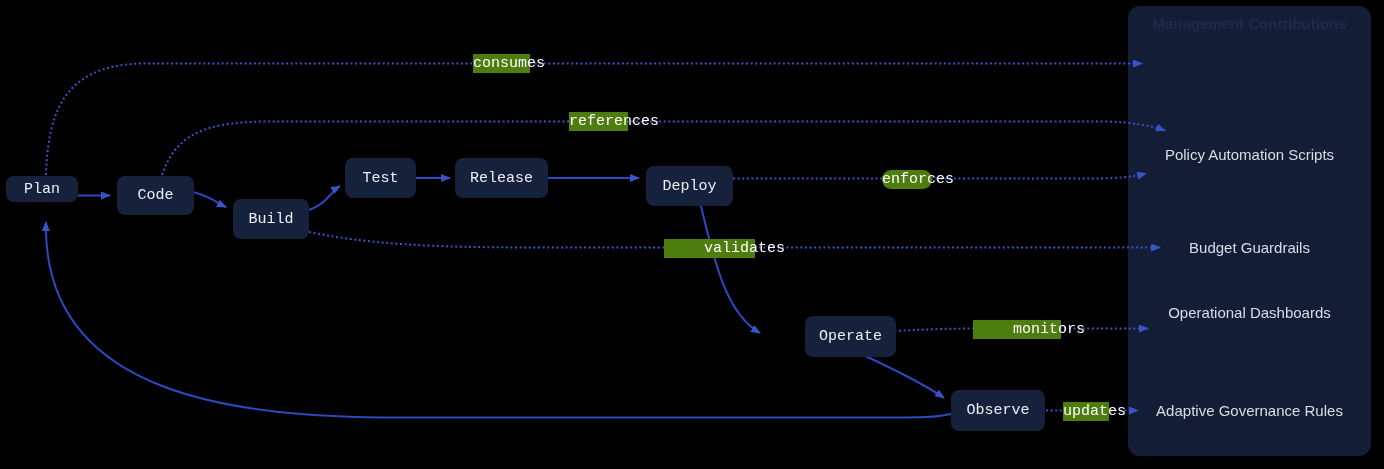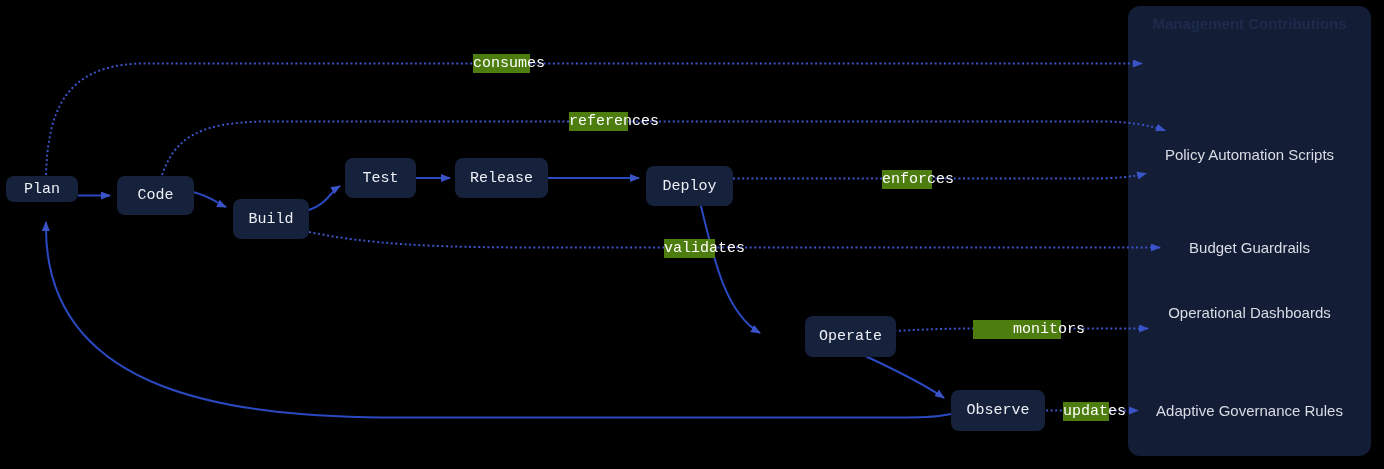--- a/index.html
+++ b/index.html
@@ -102,18 +102,18 @@
   </div>
   <div class="node" style="left:805px; top:316px; width:91px; height:41px;">
     <span>Operate</span>
   </div>
   <div class="node" style="left:951px; top:390px; width:94px; height:41px;">
     <span>Observe</span>
   </div>
 
   <div class="badge" style="left:473px;  top:54px;  width:57px;">consumes</div>
   <div class="badge" style="left:569px;  top:112px; width:59px;">references</div>
-  <div class="badge" style="left:882px;  top:170px; width:50px;">enforces</div>
-  <div class="badge" style="left:664px;  top:239px; width:51px;">validates</div>
+  <div class="badge" style="left:882px;  top:170px; width:50px;border-radius:9px;">enforces</div>
+  <div class="badge" style="left:664px;  top:239px; width:51px;padding-left:40px;">validates</div>
   <div class="badge" style="left:973px;  top:320px; width:48px;padding-left:40px;">monitors</div>
   <div class="badge" style="left:1063px; top:402px; width:46px;">updates</div>
 
 </div>
 
 </body></html>

